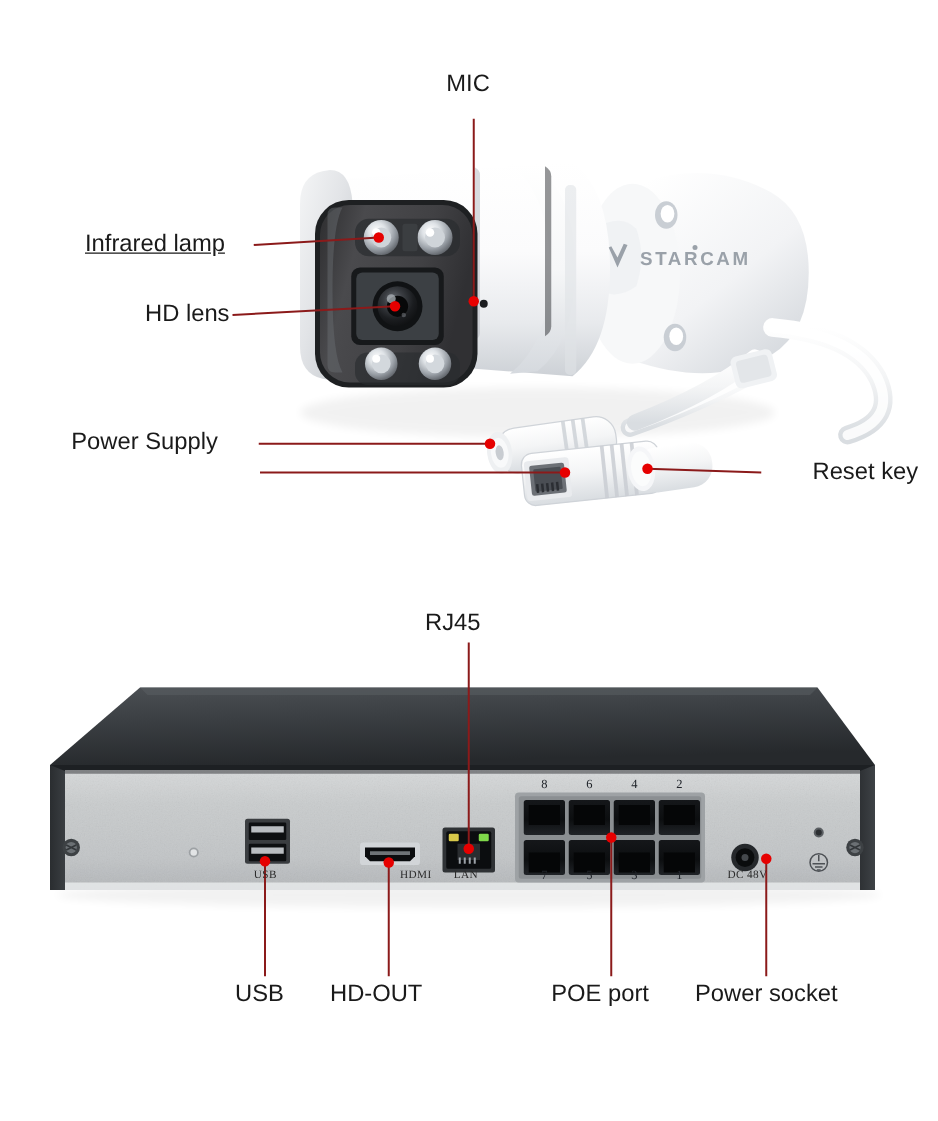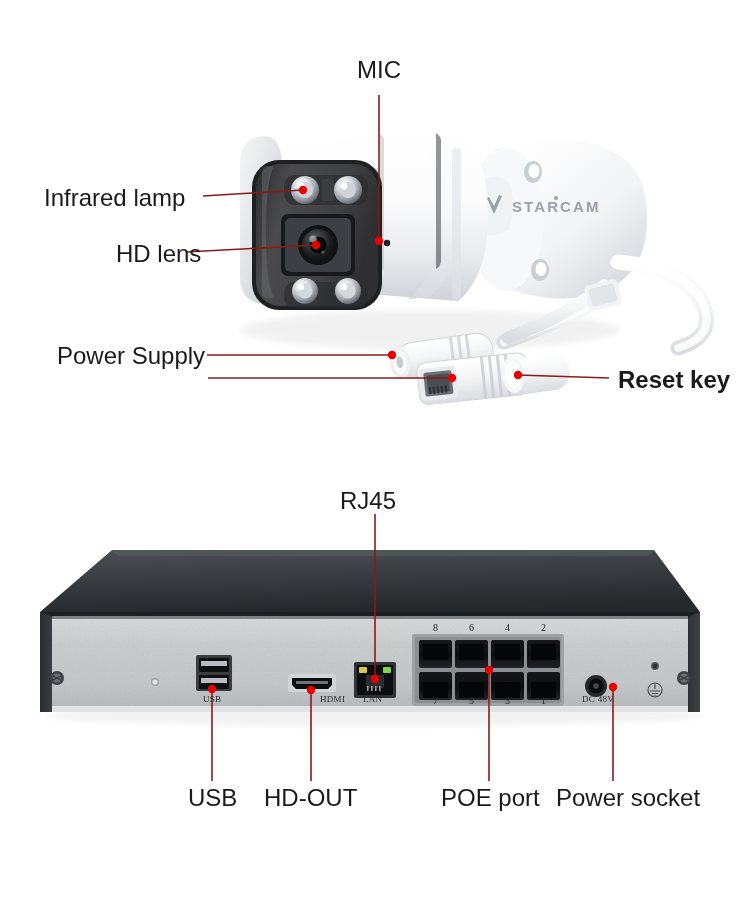--- a/index.html
+++ b/index.html
@@ -21,21 +21,21 @@
     position: absolute; top: 0; left: 0;
     width: 750px; height: 897px;
   }
   .label {
     position: absolute;
     font-family: "Liberation Sans", sans-serif;
     color: #1a1a1a;
     white-space: nowrap;
     line-height: 1;
   }
-  .lbl-lg { font-size: 24px; }
+  .lbl-lg { font-size: 19px; }
   .silk {
     position: absolute;
     font-family: "Liberation Serif", serif;
     color: #2b2b2b;
     font-size: 9px;
     white-space: nowrap;
     line-height: 1;
     letter-spacing: .3px;
   }
   .portnum {
@@ -355,28 +355,28 @@
         <circle cx="212" cy="689" r="4.2"></circle>
         <circle cx="311" cy="690" r="4.2"></circle>
         <circle cx="489" cy="670" r="4.2"></circle>
         <circle cx="613" cy="687" r="4.2"></circle>
       </g>
     </g>
   </svg>
 
   <div class="label lbl-lg" style="left:357px; top:58px;">MIC</div>
 
-  <div class="label lbl-lg" style="left:44px; top:186px;">Infrared lamp</div>
+  <div class="label lbl-lg" style="left:68px; top:186px;text-decoration:underline;">Infrared lamp</div>
 
   <div class="label lbl-lg" style="left:116px; top:242px;">HD lens</div>
 
   <div class="label lbl-lg" style="left:57px; top:344px;text-align:right;">Power Supply</div>
 
 
-  <div class="label lbl-lg" style="left:618px; top:368px;font-weight:bold;">Reset key</div>
+  <div class="label lbl-lg" style="left:650px; top:368px;">Reset key</div>
 
   <div class="label lbl-lg" style="left:340px; top:489px;">RJ45</div>
 
   <div class="label lbl-lg" style="left:188px; top:786px;">USB</div>
 
   <div class="label lbl-lg" style="left:264px; top:786px;">HD-OUT</div>
 
   <div class="label lbl-lg" style="left:441px; top:786px;text-align:center;">POE port</div>
 
   <div class="label lbl-lg" style="left:556px; top:786px;">Power socket</div>

